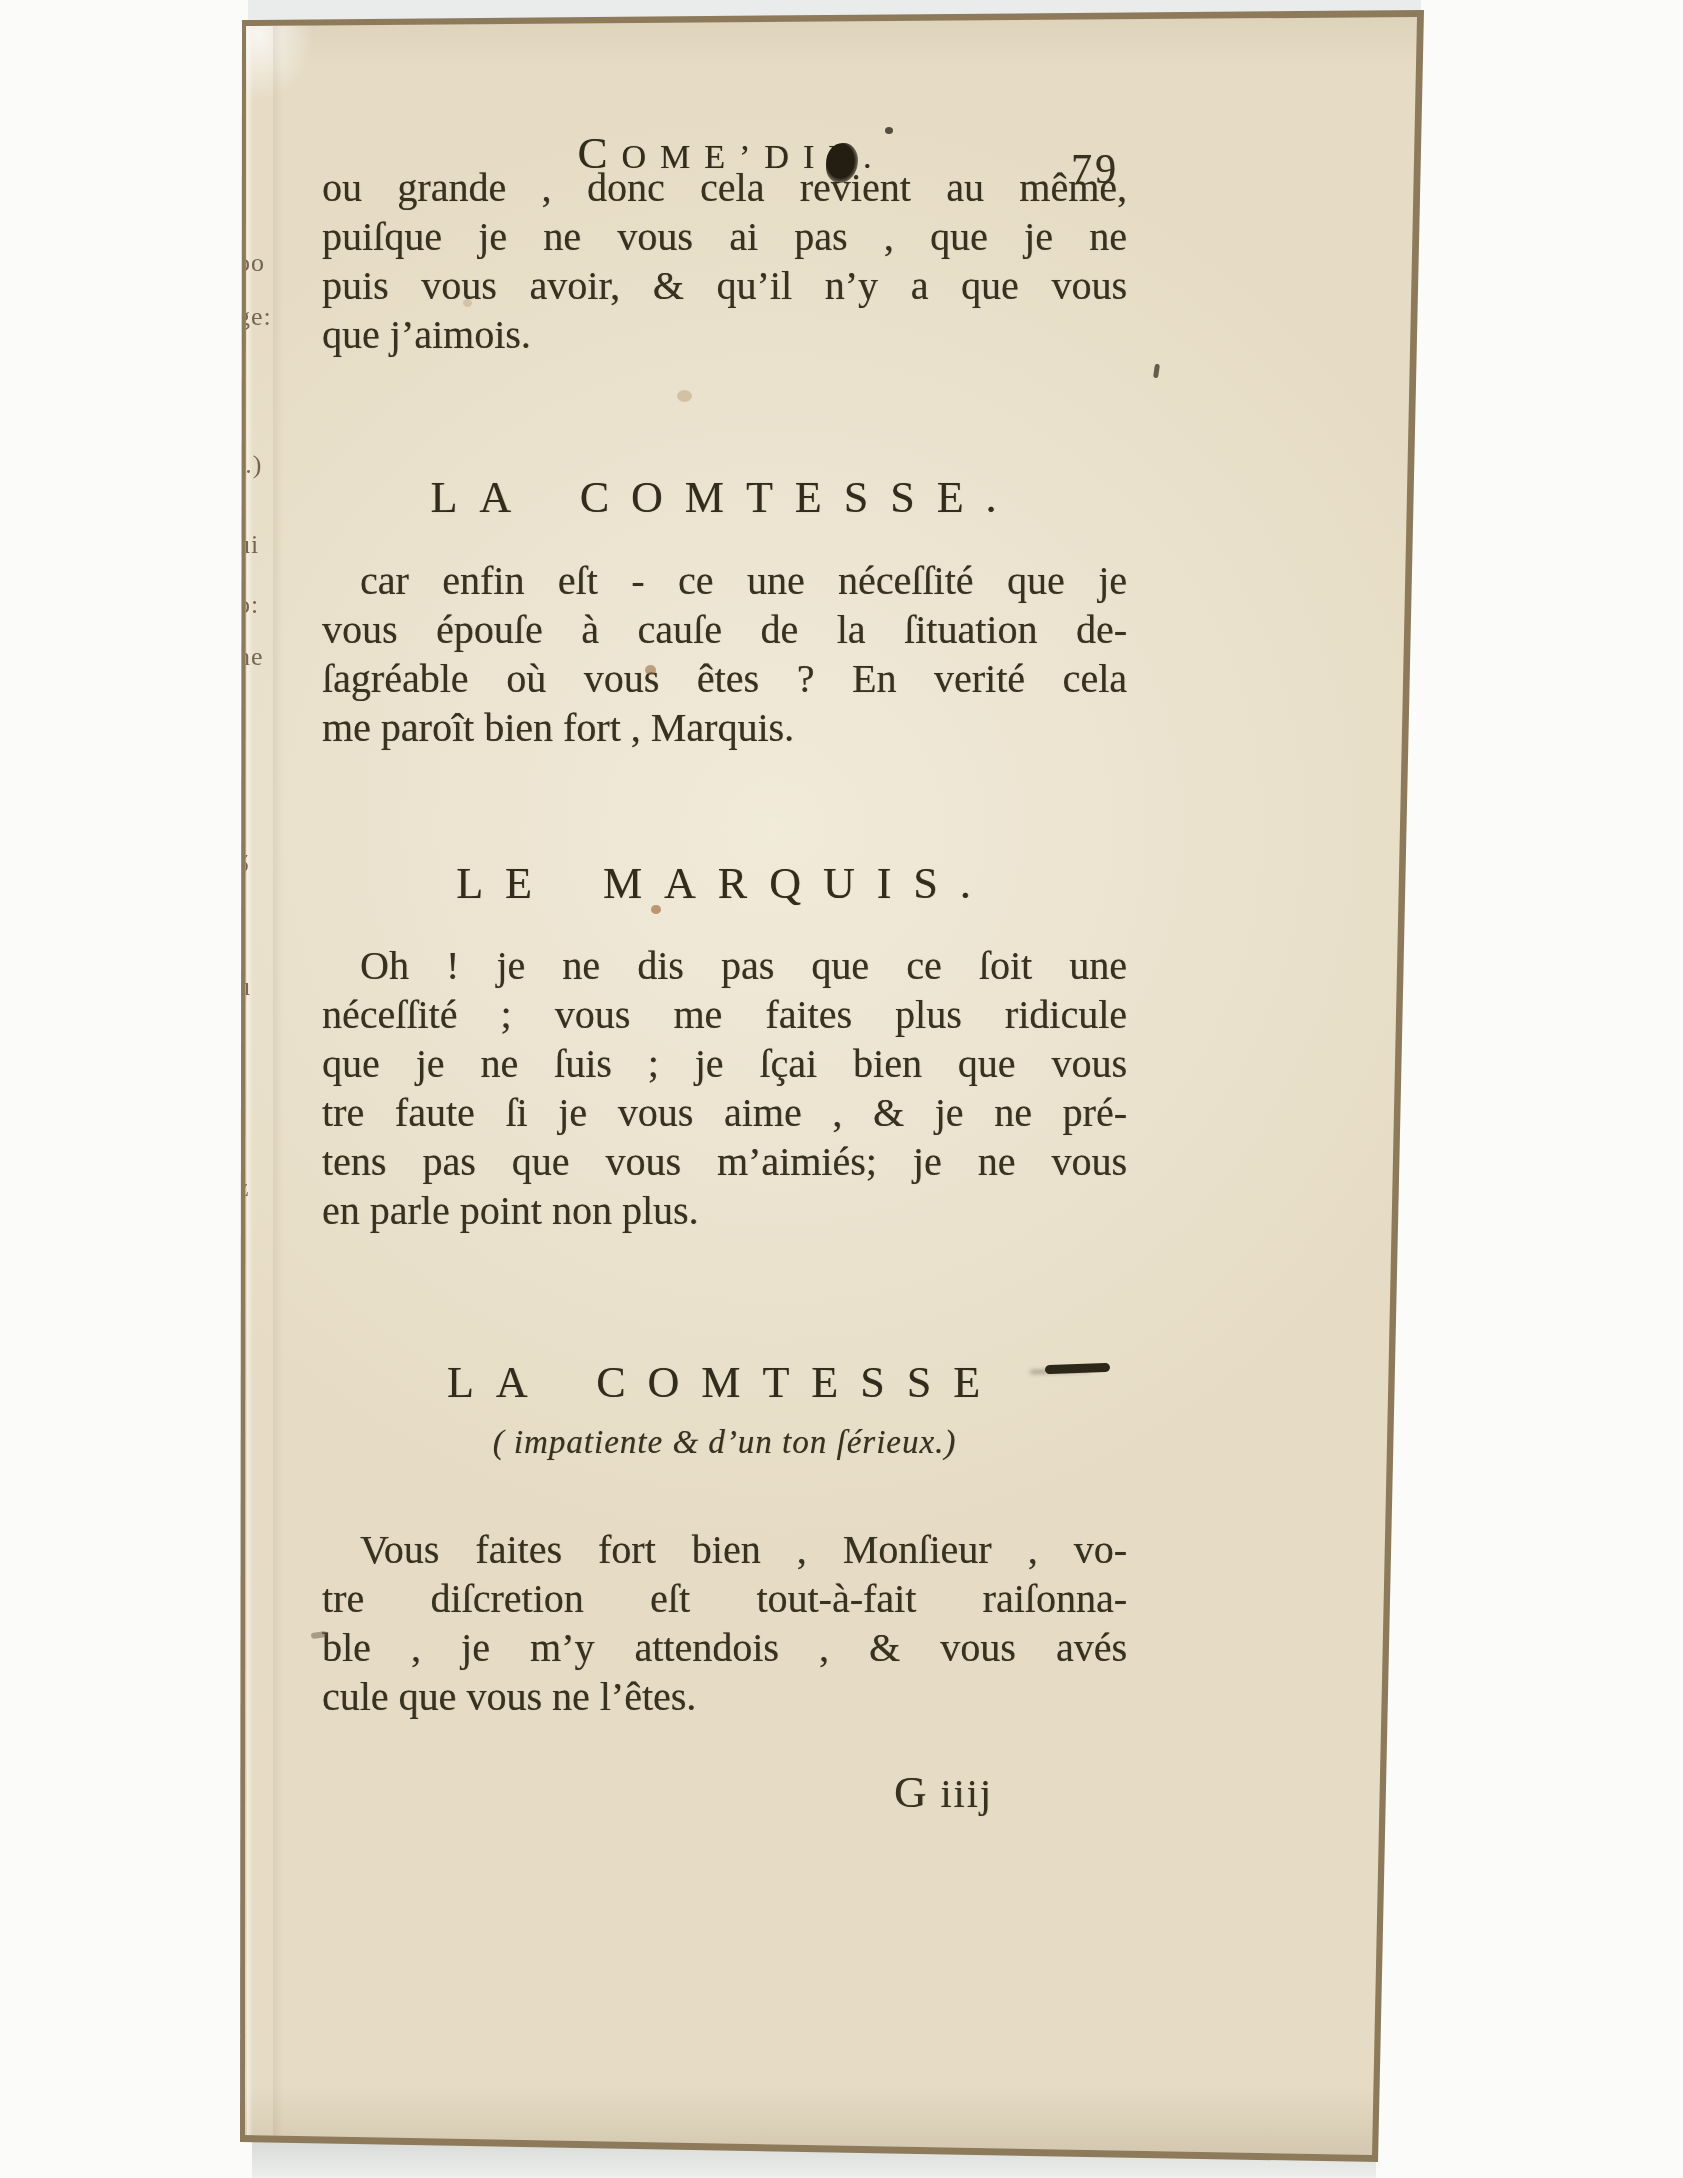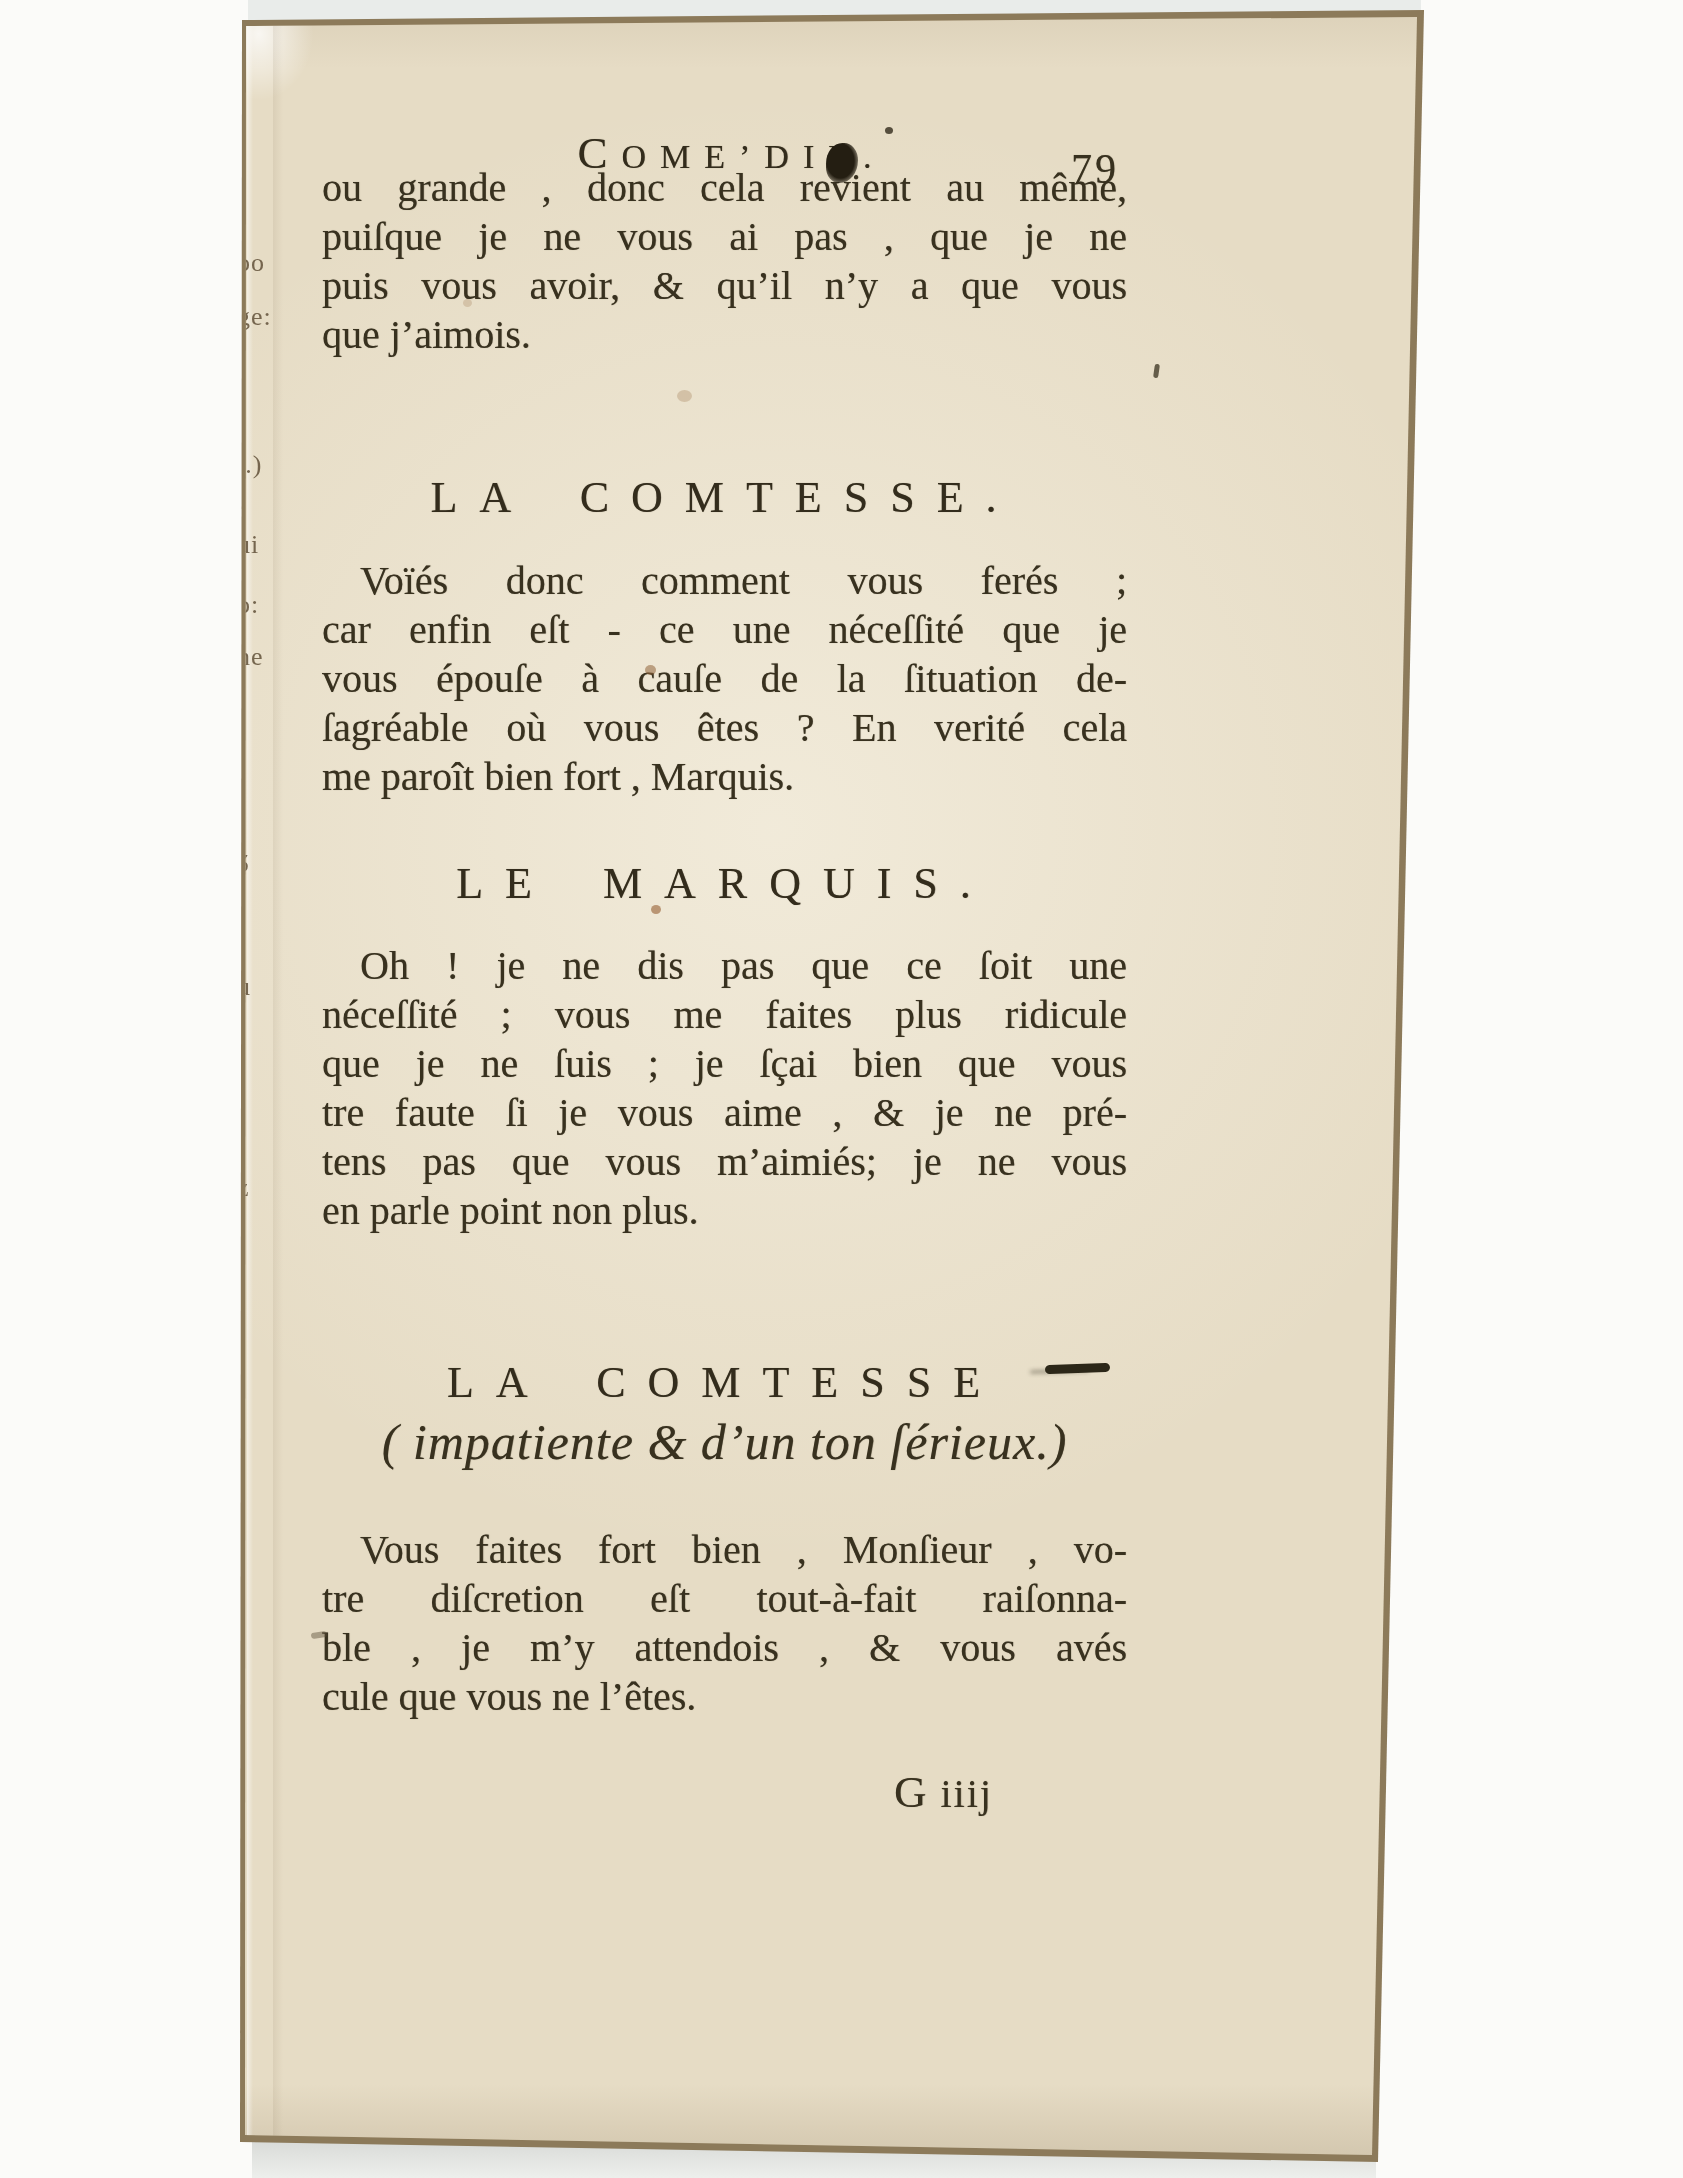--- a/index.html
+++ b/index.html
@@ -47,21 +47,21 @@
   .page-num{position:absolute;right:8px;top:16px;font-size:42px;letter-spacing:3px;}
 
   .para{position:absolute;left:0;width:805px;}
   .para .line{text-align:justify;text-align-last:justify;text-justify:inter-word;white-space:nowrap0;}
   .para .line:last-child{text-align-last:left;}
   .para.indent .line:first-child{text-indent:38px;}
 
   .speaker{position:absolute;left:0;width:100%;text-align:center;
     font-size:44px;letter-spacing:22px;word-spacing:16px;color:#332c1c;}
   .stage{position:absolute;left:0;width:100%;text-align:center;
-    font-style:italic;font-size:50px;letter-spacing:1px;}
+    font-style:italic;font-size:33px;letter-spacing:1px;}
   .signature{position:absolute;left:572px;font-size:40px;letter-spacing:2px;}
   .signature .cap{font-size:45px;}
 
   
   .ink-blot{position:absolute;left:826px;top:143px;width:32px;height:40px;
     border-radius:54% 46% 60% 42%;
     background:radial-gradient(ellipse at 45% 45%, #241e12 55%, rgba(36,30,18,0.45) 75%, rgba(36,30,18,0) 90%);}
   .ink-dot{position:absolute;left:885px;top:127px;width:8px;height:7px;border-radius:50%;background:rgba(50,42,26,0.8);}
   .stray-dash{position:absolute;left:1045px;top:1364px;width:65px;height:9px;border-radius:5px;
     background:#2c2718;transform:rotate(-2deg);
@@ -111,21 +111,20 @@
 
       <div class="para" style="top:163px">
           <div class="line">ou grande , donc cela revient au même,</div>
           <div class="line">puiſque je ne vous ai pas , que je ne</div>
           <div class="line">puis vous avoir, &amp; qu’il n’y a que vous</div>
           <div class="line">que j’aimois.</div>
         </div>
 
       <div class="speaker" style="top:473px">LA COMTESSE.</div>
       <div class="para indent" style="top:556px">
-          <div class="line">Voïés donc comment vous ferés ;</div>
           <div class="line">car enfin eſt - ce une néceſſité que je</div>
           <div class="line">vous épouſe à cauſe de la ſituation de-</div>
           <div class="line">ſagréable où vous êtes ? En verité cela</div>
           <div class="line">me paroît bien fort , Marquis.</div>
         </div>
 
       <div class="speaker" style="top:859px">LE MARQUIS.</div>
       <div class="para indent" style="top:941px">
           <div class="line">Oh ! je ne dis pas que ce ſoit une</div>
           <div class="line">néceſſité ; vous me faites plus ridicule</div>

